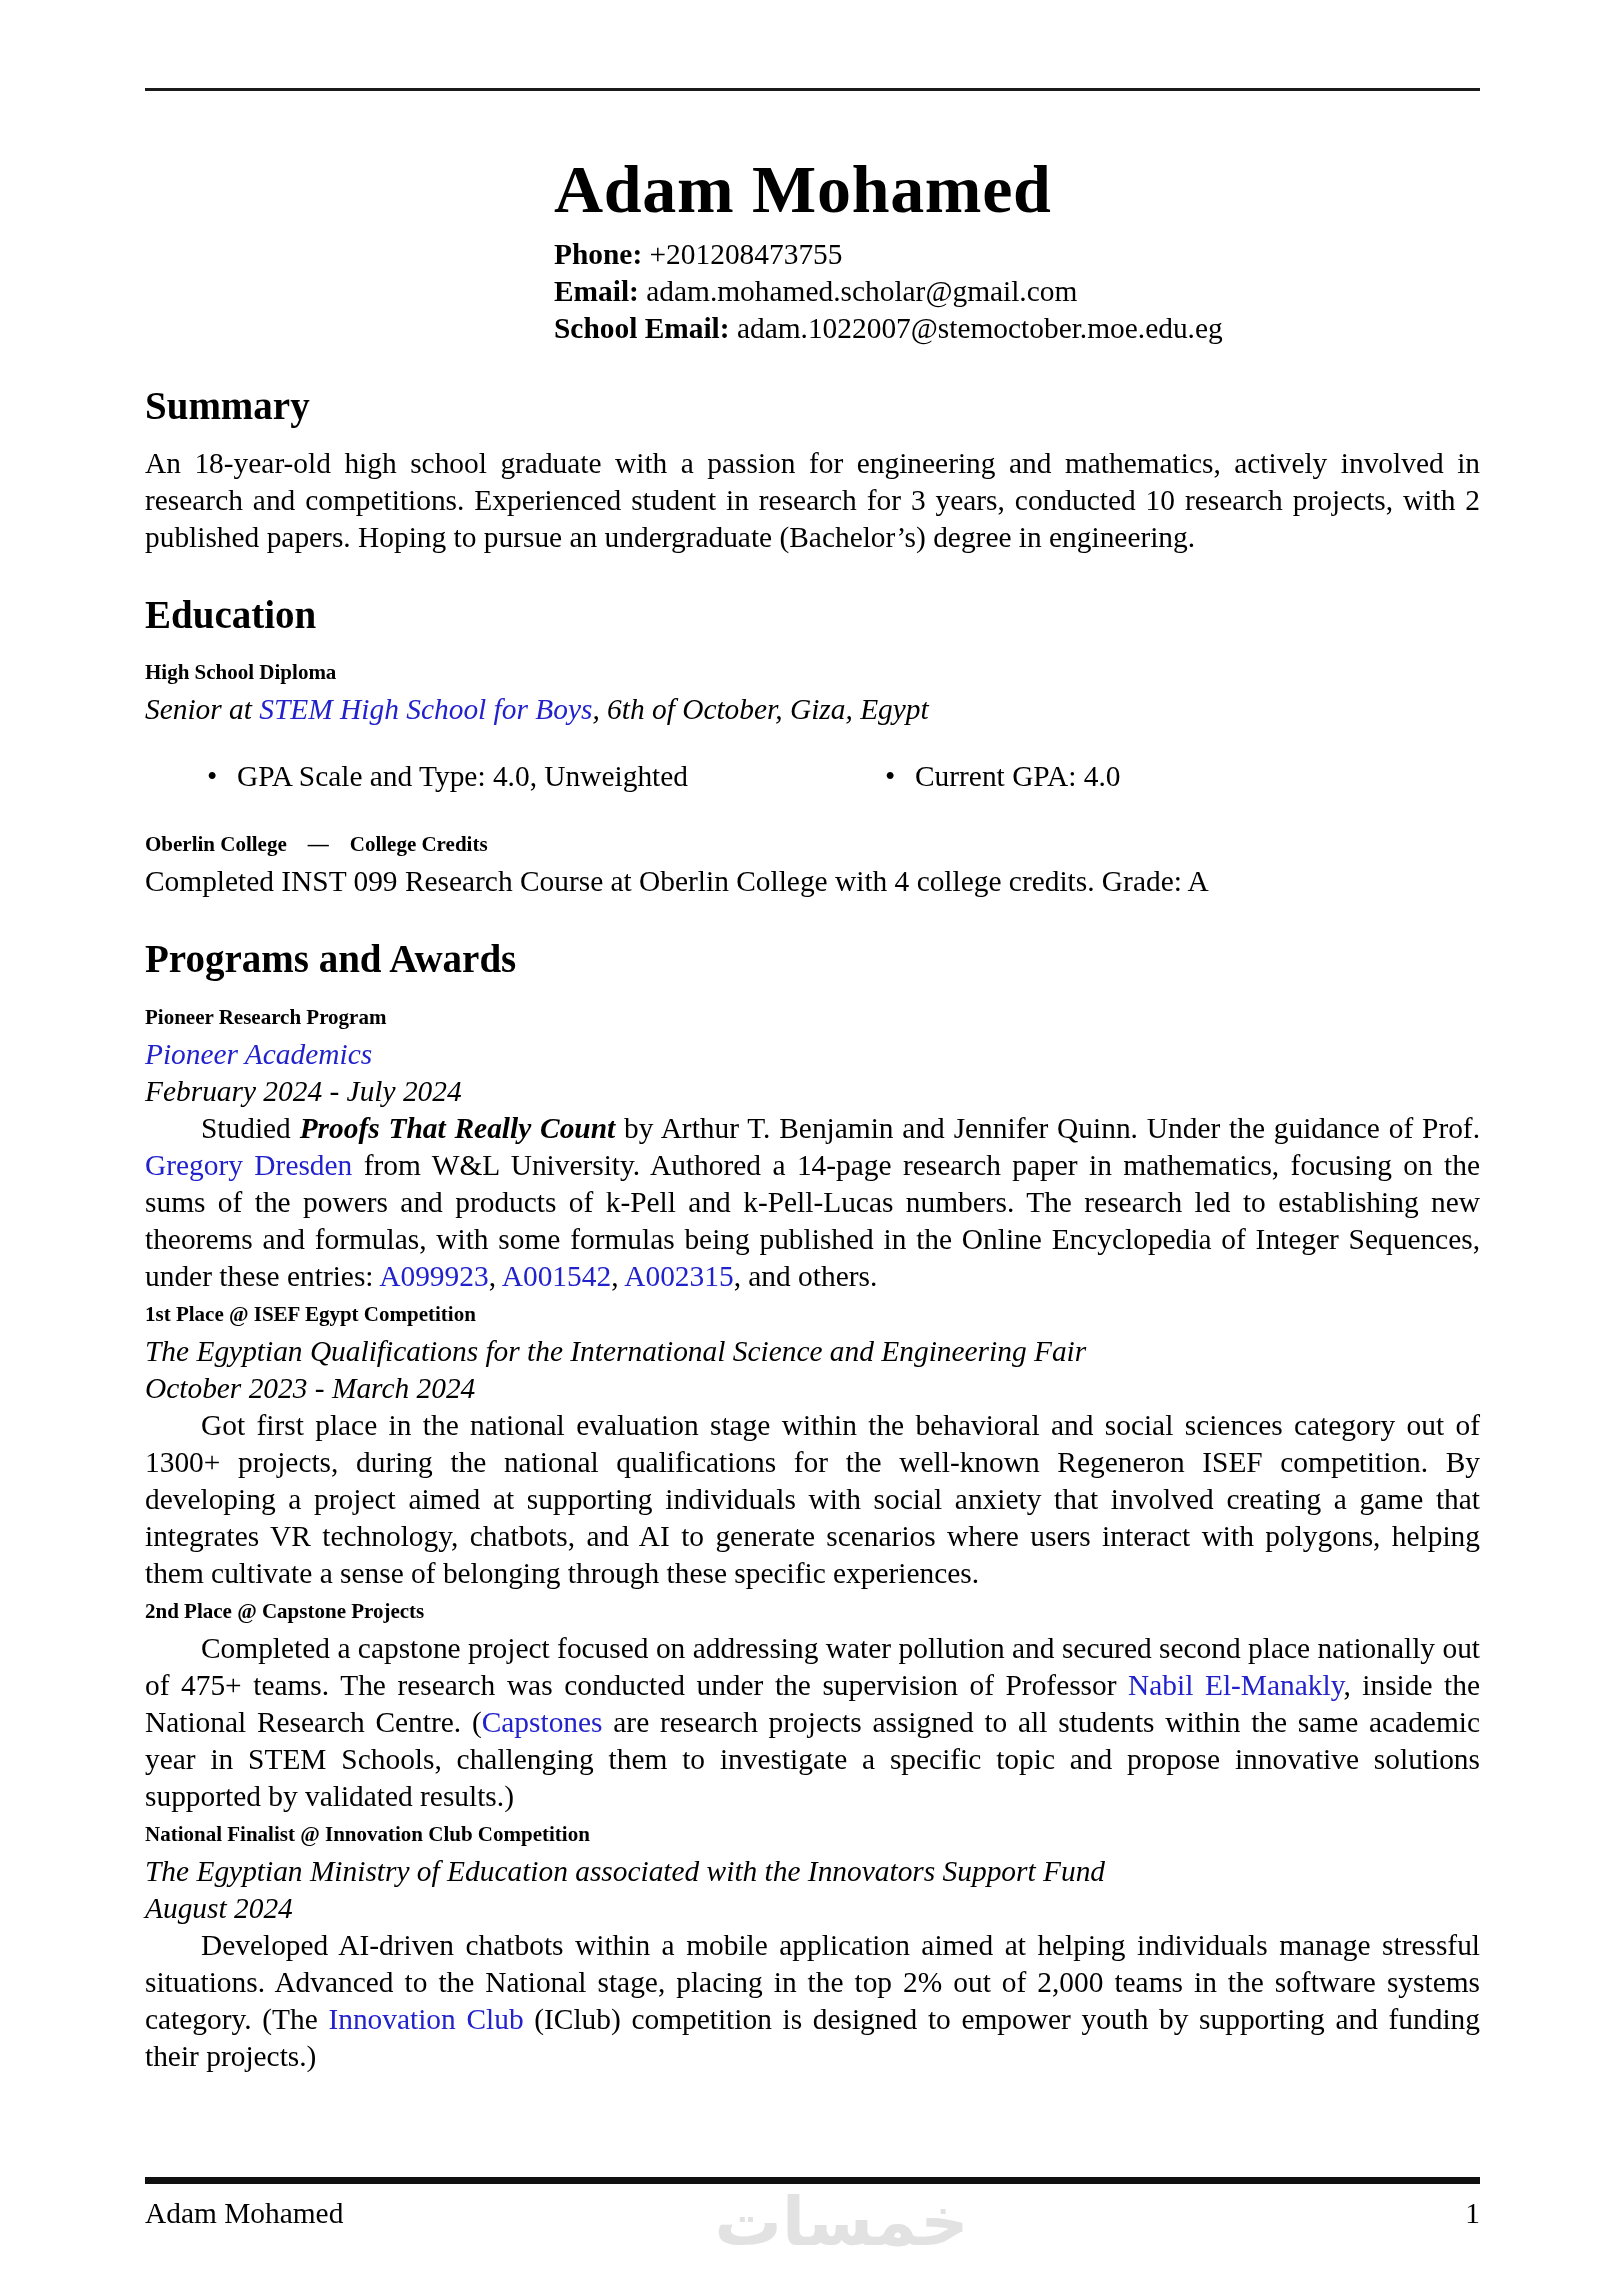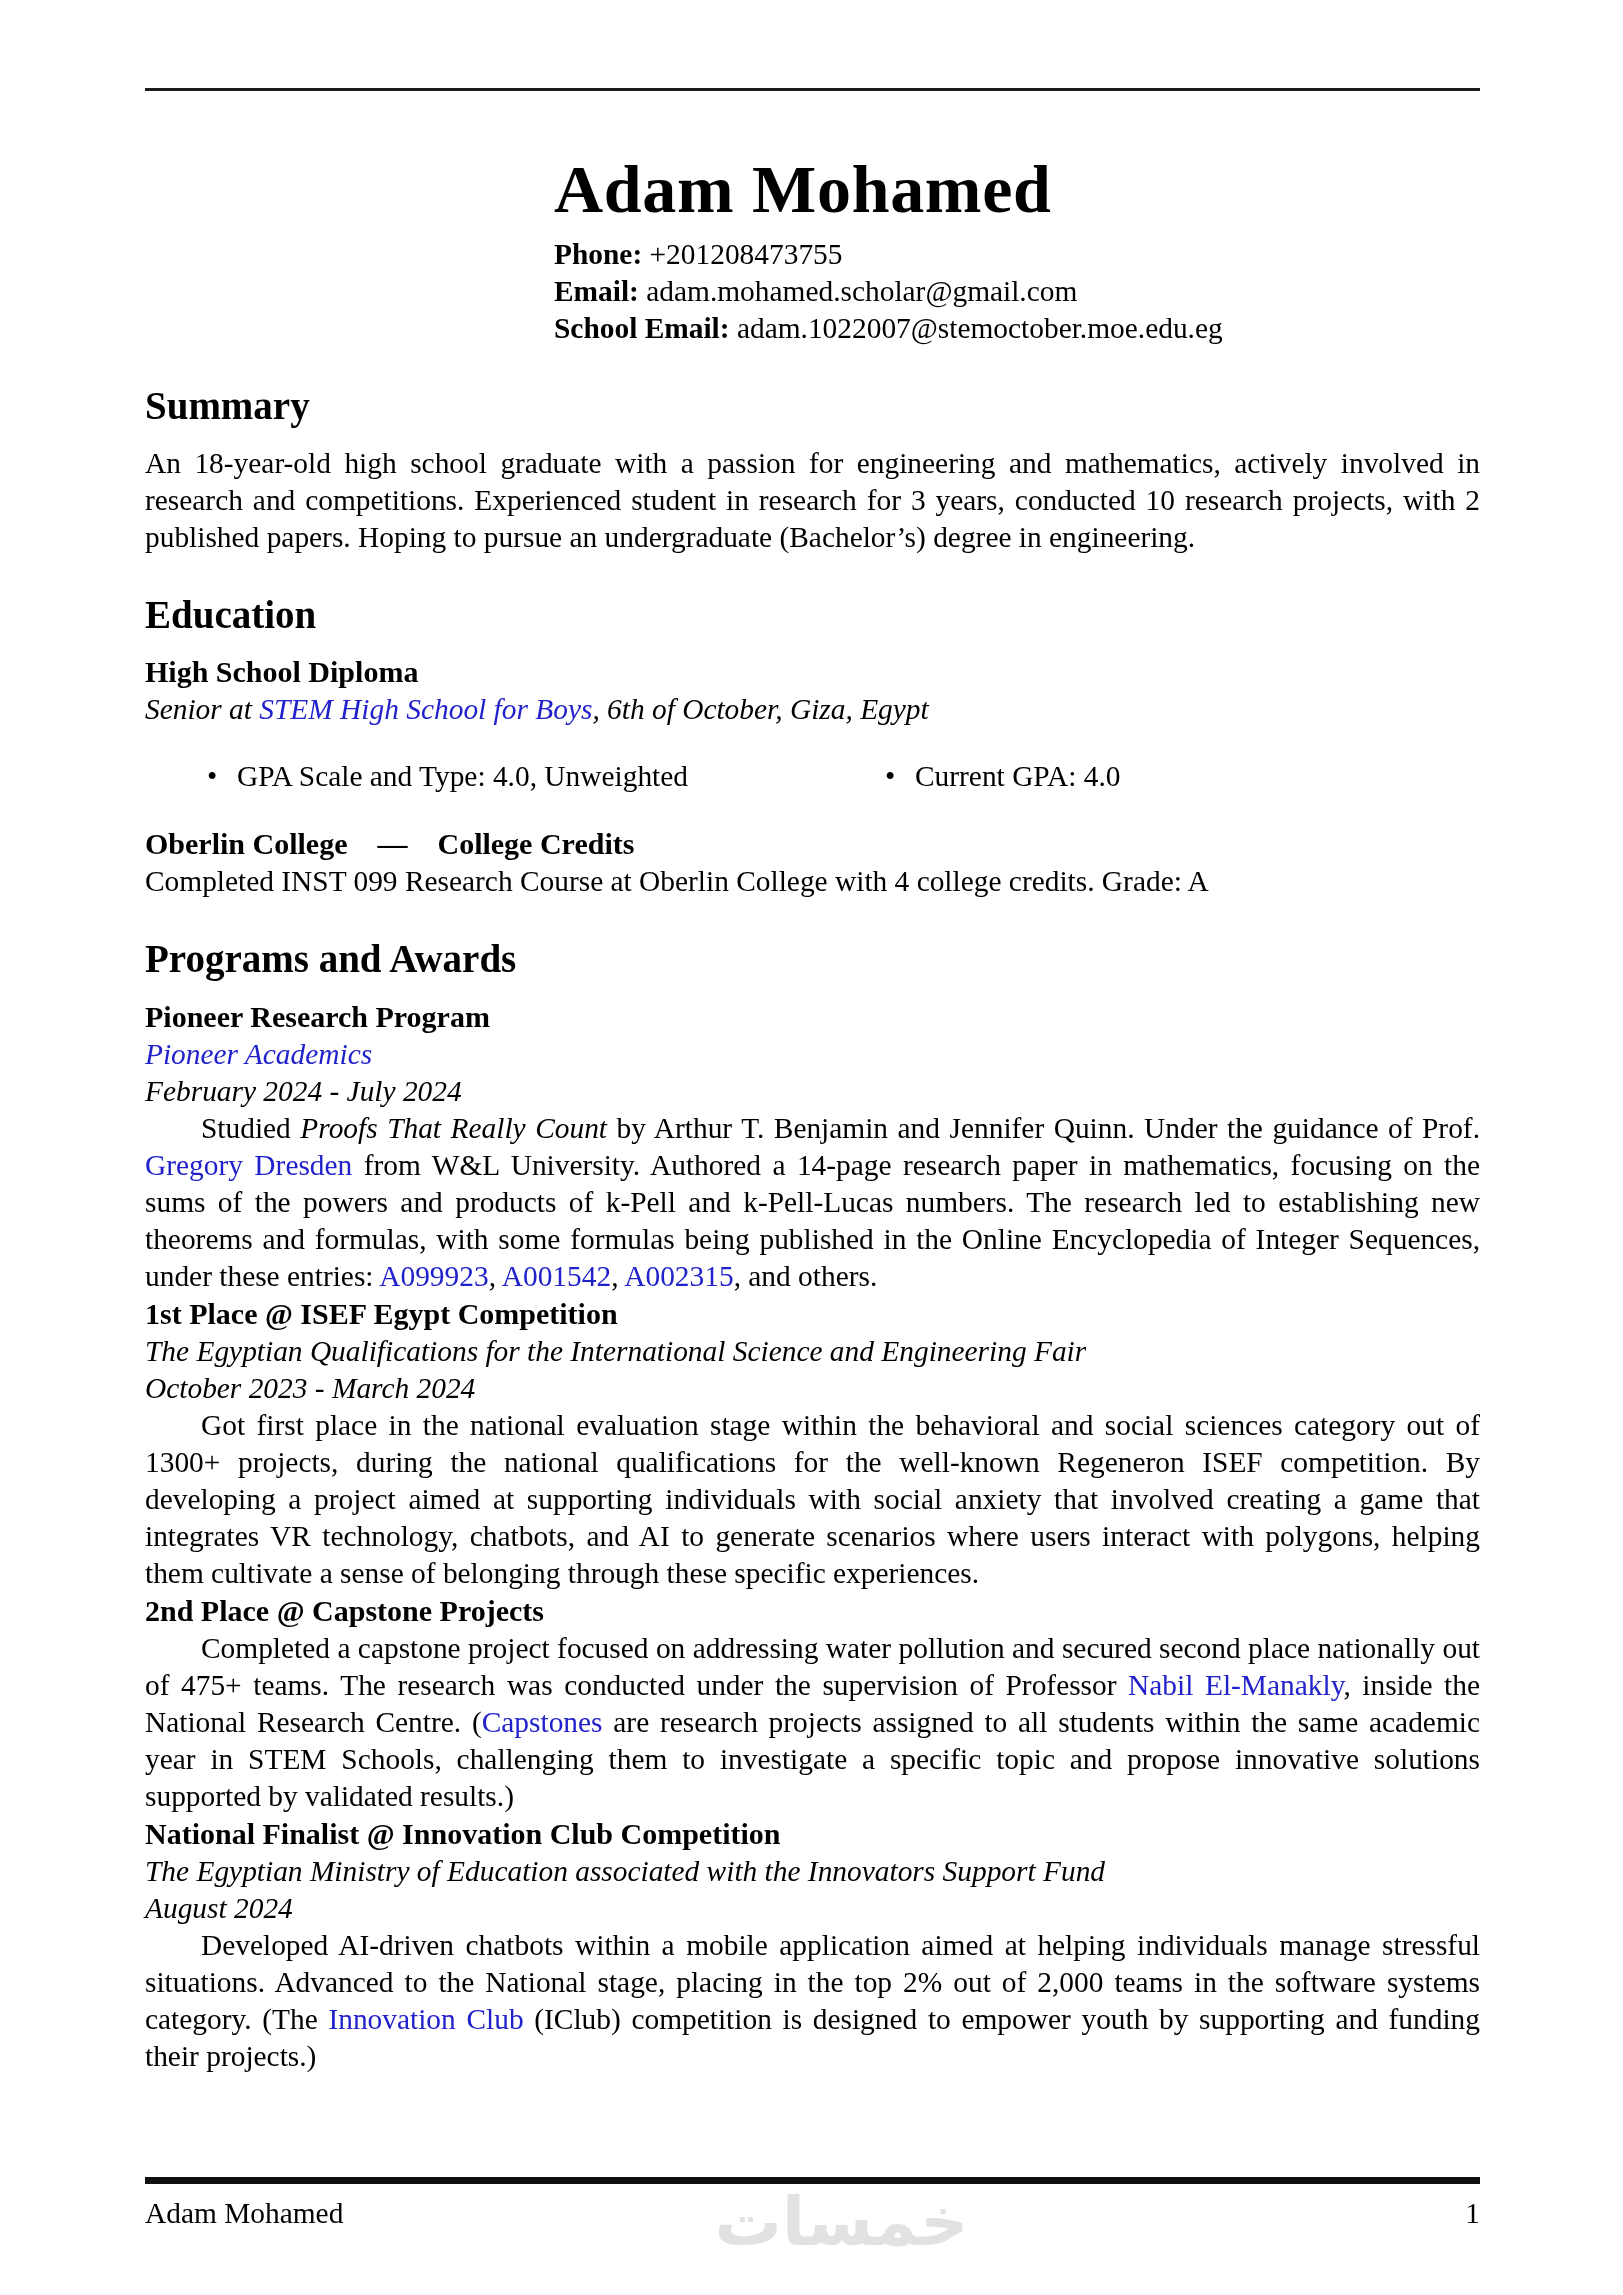--- a/index.html
+++ b/index.html
@@ -35,40 +35,40 @@
   .contact-line { line-height: 37px; }
   .contact-label { font-weight: bold; }
   
   h2.section-heading {
     font-size: 39px;
     line-height: 1.12;
     font-weight: bold;
     margin: 37px 0 17px 0;
   }
   h3.sub-heading {
-    font-size: 30px;
+    font-size: 21px;
     line-height: 38px;
     font-weight: bold;
     margin: 0;
   }
   p.body-par { margin: 0; text-align: justify; }
   p.plain-line { margin: 0; text-align: left; font-style: italic; }
   p.indented { text-indent: 56px; }
   .bullets {
     list-style: none;
     display: flex;
     margin: 30px 0;
     padding: 0 0 0 62px;
   }
   .bullets li { display: flex; }
   .bullets li.first { flex: 0 0 678px; }
   .bullet-glyph { width: 30px; flex: 0 0 30px; }
   
   .seg-link { color: #2222cc; text-decoration: none; cursor: pointer; }
-  .seg-italic { font-style: italic; }
+  .seg-italic { font-style: italic; font-weight: bold; }
   .seg-plain { }
   
   .rule-footer {
     position: absolute;
     top: 2177px; left: 145px;
     width: 1335px; height: 6.5px;
     background: #101010;
   }
   .footer-row {
     position: absolute;

